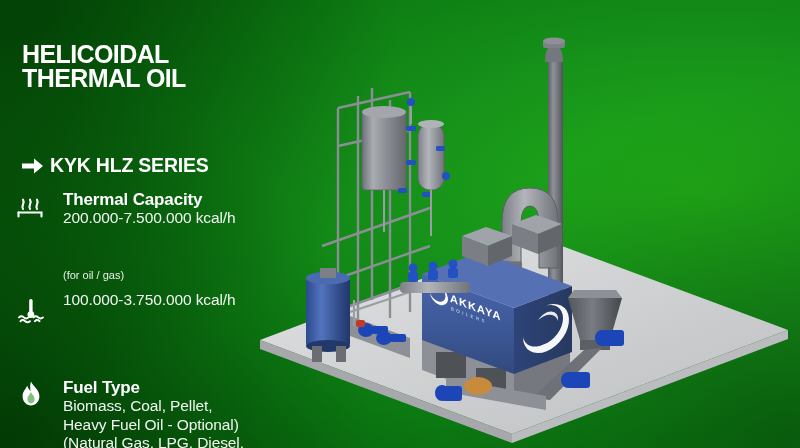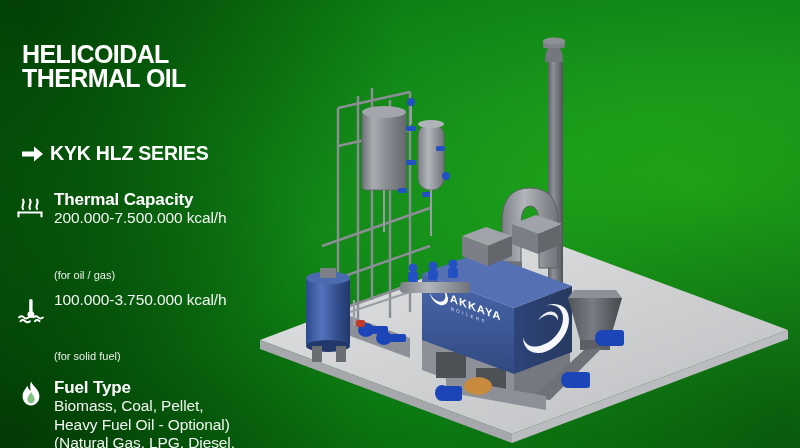--- a/index.html
+++ b/index.html
@@ -45,41 +45,41 @@
     font-size: 25px;
     line-height: 0.95;
     letter-spacing: -0.6px;
     text-transform: uppercase;
   }
   .headline .hl-line { display: block; white-space: nowrap; }
 
   .series-row {
     position: absolute;
     left: 22px;
-    top: 142px;
+    top: 154px;
     display: flex;
     align-items: center;
     gap: 7px;
   }
   .arrow-ico { display: block; width: 21px; height: 18px; }
   .series-txt {
     color: #ffffff;
     font-weight: 700;
     font-size: 19.5px;
     letter-spacing: -0.2px;
     white-space: nowrap;
   }
 
   
   .spec {
     position: absolute;
     left: 16px;
     display: flex;
     align-items: flex-start;
-    gap: 8px;
+    gap: 17px;
   }
   .spec-ico {
     flex: 0 0 auto;
     width: 30px; height: 30px;
     margin-top: 1px;
   }
   .spec-body { padding-top: 1px; }
   .spec-title {
     color: #ffffff;
     font-weight: 700;
@@ -341,21 +341,20 @@
         </g>
         <path d="M2.5,21.5 L25.5,21.5 L25.5,25.5" stroke="#ffffff" stroke-width="2.1" fill="none" stroke-linecap="round"></path>
         <path d="M2.5,21.5 L2.5,25.5" stroke="#ffffff" stroke-width="2.1" stroke-linecap="round"></path>
       </svg>
       <div class="spec-body">
         <div class="spec-title">Thermal Capacity</div>
         <div class="spec-val">200.000-7.500.000 kcal/h</div>
         <div class="spec-note">(for oil / gas)</div>
         <div class="gap-blk"></div>
         <div class="spec-val">100.000-3.750.000 kcal/h</div>
-        <div class="spec-note">(for solid fuel)</div>
       </div>
     </div>
 
     <div class="spec" id="spec-temp">
       <svg class="spec-ico" viewBox="0 0 30 30">
         <rect x="13.2" y="4" width="3.4" height="15" rx="1.6" fill="#ffffff"></rect>
         <circle cx="14.9" cy="19.6" r="3.4" fill="#ffffff"></circle>
         <g stroke="#ffffff" stroke-width="1.9" fill="none" stroke-linecap="round">
           <path d="M3,22.4 q2.4,-2.2 4.8,0 q2.4,2.2 4.8,0"></path>
           <path d="M17.4,22.4 q2.4,-2.2 4.8,0 q2.4,2.2 4.8,0"></path>

